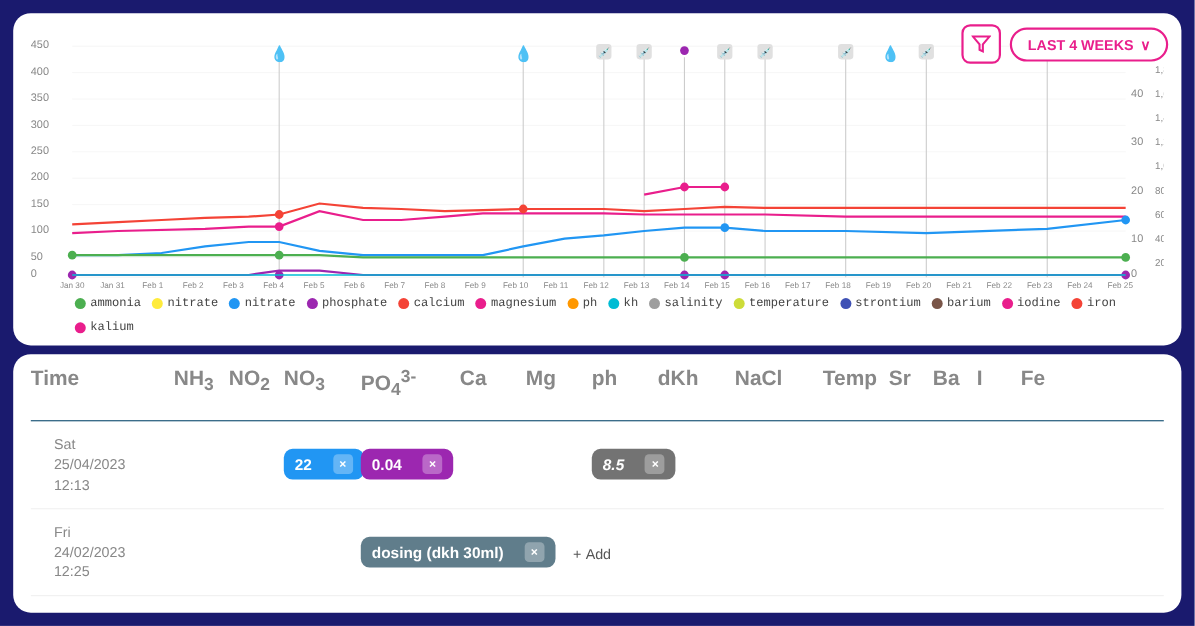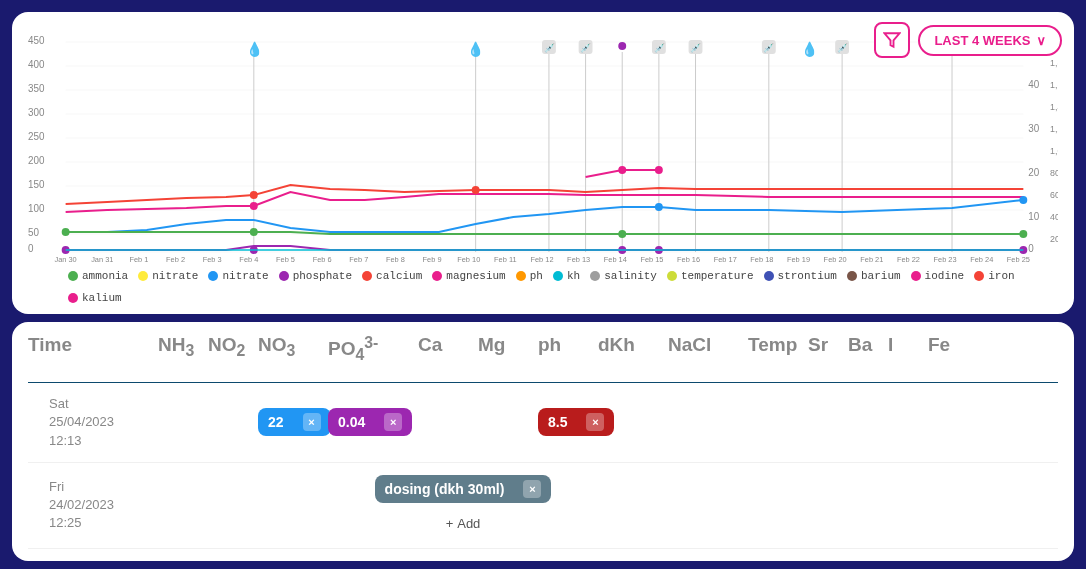--- a/index.html
+++ b/index.html
@@ -121,21 +121,21 @@
       align-items: center;
       gap: 19px;
       border-radius: 8px;
       padding: 5px 10px;
       font-weight: 700;
       font-size: 14px;
       color: white;
     }
     .badge-blue { background: #2196f3; }
     .badge-purple { background: #9c27b0; }
-    .badge-teal { background: #b91c1c; }
+    .badge-teal { background: #737373; font-style: italic; }
     .badge-gray { background: #607d8b; }
     .badge-x {
       background: rgba(255,255,255,0.3);
       border-radius: 4px;
       width: 18px;
       height: 18px;
       display: flex;
       align-items: center;
       justify-content: center;
       font-size: 11px;
@@ -439,21 +439,21 @@
   </div>
 
   <div class="table-row">
     <div class="time-cell">
       <div>Fri</div>
       <div>24/02/2023</div>
       <div>12:25</div>
     </div>
     <div style="grid-column: span 2;"></div>
     <div></div>
-    <div style="display:flex; align-items:center; gap:8px; grid-column: span 4; flex-direction: column;">
+    <div style="display:flex; align-items:flex-end; gap:8px; grid-column: span 4;">
       <span class="badge badge-gray">
         <span>dosing (dkh 30ml)</span>
         <span class="badge-x">×</span>
       </span>
       <button class="add-btn">
         <span>+</span>
         <span>Add</span>
       </button>
     </div>
   </div>

